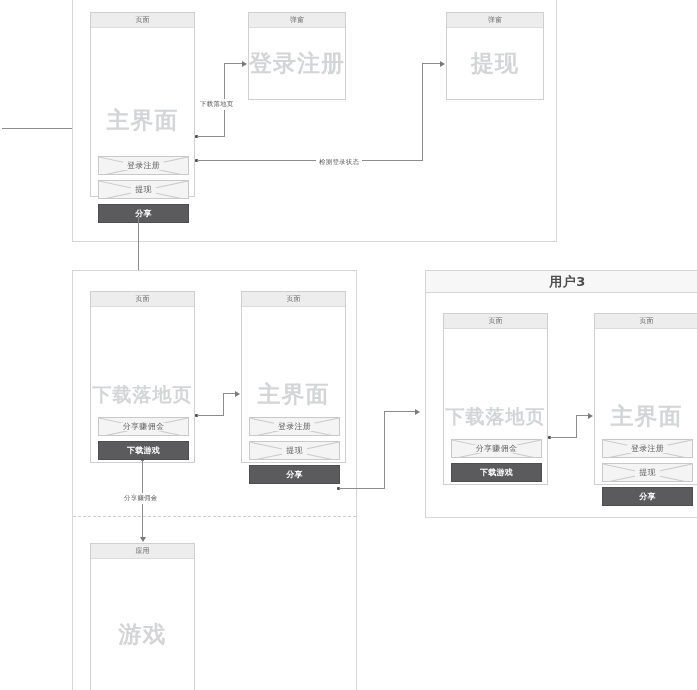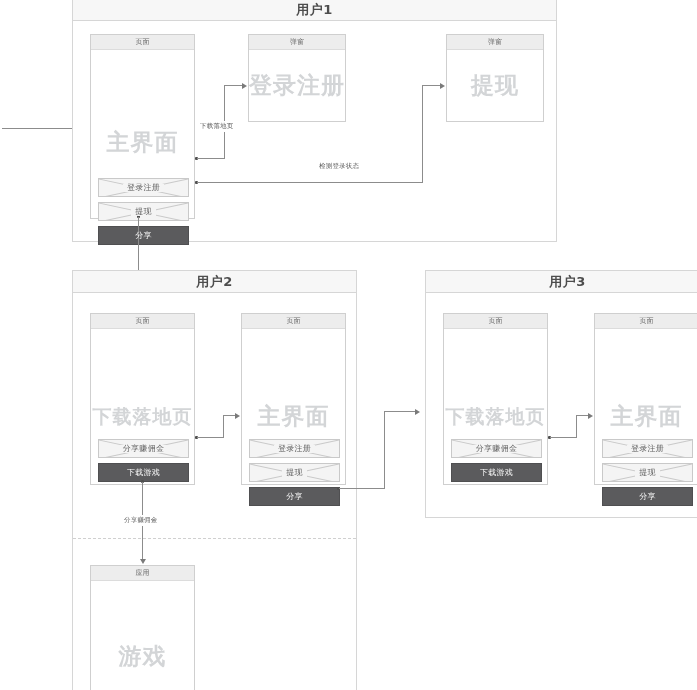--- a/index.html
+++ b/index.html
@@ -114,21 +114,21 @@
     position: relative;
     z-index: 2;
     background: #f4f4f4;
     padding: 0 4px;
   }
   .btn-solid {
     background: #5b5b5d;
     border: 1px solid #4f4f51;
     color: #ffffff;
   }
-  .btn-solid > span { position: relative; z-index: 2; }
+  .btn-solid > span { position: relative; z-index: 2; font-weight: bold; }
 
   
   .conn {
     position: absolute;
     background: #8c8c8c;
   }
   .conn.h { height: 1px; }
   .conn.v { width: 1px; }
 
   .dot {
@@ -169,21 +169,20 @@
     height: 0;
   }
 </style>
 </head>
 <body>
 
 <div class="conn h" style="left:2px; top:128px; width:78px;"></div>
 <div class="arrow-r" style="left:78px; top:125.5px;"></div>
 
 <div class="group" style="left:72px; top:-2px; width:485px; height:244px;">
-  <div class="group-title">用户1</div>
   <div class="group-body">
 
     <div class="card" style="left:17px; top:13px; width:105px; height:185px;">
       <div class="card-header">页面</div>
       <div class="card-body">
         <div class="card-title" style="top:77px;">主界面</div>
         <div class="btn btn-x" style="left:7px; top:128px; width:91px; height:19px; --xang:12deg;">
           <span>登录注册</span>
         </div>
         <div class="btn btn-x" style="left:7px; top:152px; width:91px; height:19px; --xang:12deg;">
@@ -214,31 +213,30 @@
     <div class="conn v" style="left:151px; top:64px; height:74px;"></div>
     <div class="conn h" style="left:151px; top:64px; width:19px;"></div>
     <div class="arrow-r" style="left:169px; top:61.5px;"></div>
     <div class="conn-label" style="left:124px; top:100px;">下载落地页</div>
 
     <div class="dot" style="left:122px; top:160px;"></div>
     <div class="conn h" style="left:124px; top:161px; width:225px;"></div>
     <div class="conn v" style="left:349px; top:64px; height:98px;"></div>
     <div class="conn h" style="left:349px; top:64px; width:19px;"></div>
     <div class="arrow-r" style="left:367px; top:61.5px;"></div>
-    <div class="conn-label" style="left:243px; top:140px;">检测登录状态</div>
+    <div class="conn-label" style="left:243px; top:158px;">检测登录状态</div>
 
   </div>
 </div>
 
 <div class="dot" style="left:137px; top:215px;"></div>
 <div class="conn v" style="left:138px; top:217px; height:105px;"></div>
 <div class="arrow-d" style="left:135.5px; top:318px;"></div>
 
 <div class="group" style="left:72px; top:270px; width:285px; height:422px;">
-  <div class="group-title">用户2</div>
   <div class="group-body">
 
     <div class="card" style="left:17px; top:20px; width:105px; height:172px;">
       <div class="card-header">页面</div>
       <div class="card-body">
         <div class="card-title small" style="top:75px;">下载落地页</div>
         <div class="btn btn-x" style="left:7px; top:110px; width:91px; height:19px; --xang:12deg;">
           <span>分享赚佣金</span>
         </div>
         <div class="btn btn-solid" style="left:7px; top:134px; width:91px; height:19px;">

